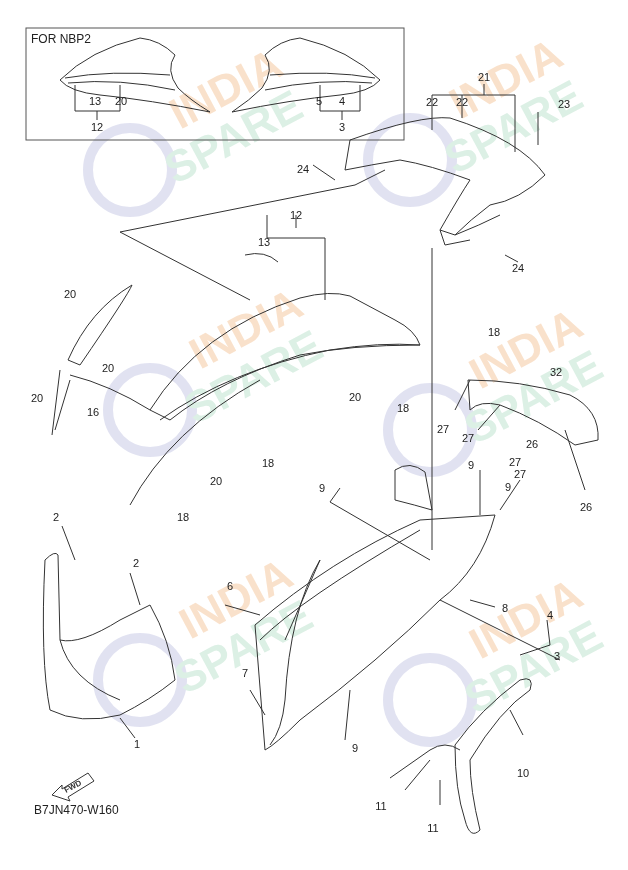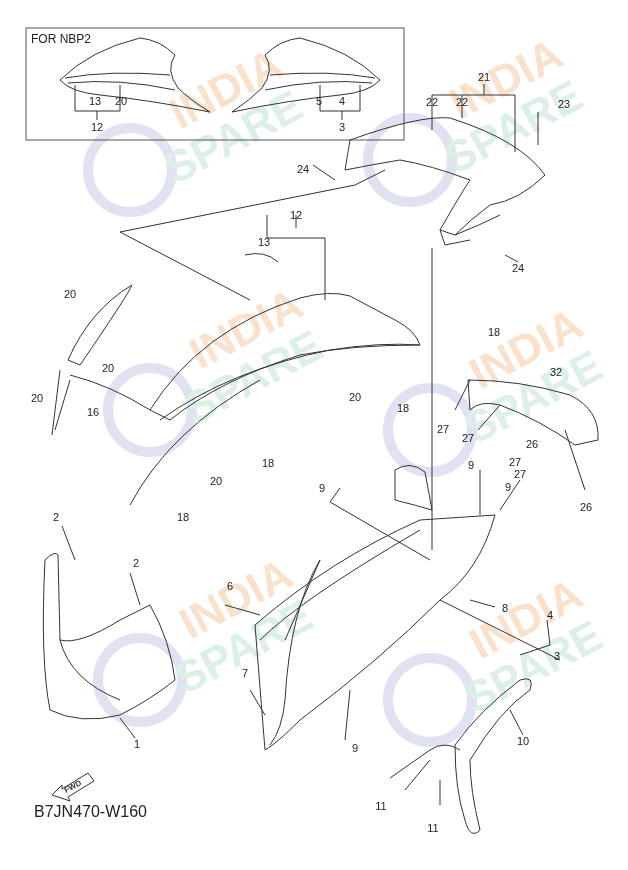--- a/index.html
+++ b/index.html
@@ -1,20 +1,20 @@
 <!DOCTYPE html>
 <html><head>
 <meta charset="utf-8">
 <style>
   html,body{margin:0;padding:0;background:#fff;}
   body{width:628px;height:870px;position:relative;overflow:hidden;font-family:"Liberation Sans",sans-serif;}
   #canvas{position:absolute;left:0;top:0;width:628px;height:870px;}
   .lbl{position:absolute;font-size:11px;color:#222;line-height:1;white-space:nowrap;transform:translate(-50%,-50%);}
   .inset-title{position:absolute;left:31px;top:32px;font-size:12px;color:#222;}
-  .code{position:absolute;left:34px;top:803px;font-size:16px;color:#222;}
+  .code{position:absolute;left:34px;top:803px;font-size:12px;color:#222;}
   .wm{position:absolute;pointer-events:none;}
   svg text{font-family:"Liberation Sans",sans-serif;}
 </style>
 </head>
 <body>
 
 <div id="canvas">
 
   <svg class="wm" width="628" height="870" style="left:0;top:0;">
     <g opacity="0.55">
@@ -158,17 +158,17 @@
   <div class="lbl" style="left:586px;top:507px;">26</div>
   <div class="lbl" style="left:322px;top:488px;">9</div>
   <div class="lbl" style="left:56px;top:517px;">2</div>
   <div class="lbl" style="left:136px;top:563px;">2</div>
   <div class="lbl" style="left:230px;top:586px;">6</div>
   <div class="lbl" style="left:505px;top:608px;">8</div>
   <div class="lbl" style="left:550px;top:615px;">4</div>
   <div class="lbl" style="left:557px;top:656px;">3</div>
   <div class="lbl" style="left:245px;top:673px;">7</div>
   <div class="lbl" style="left:355px;top:748px;">9</div>
-  <div class="lbl" style="left:523px;top:741px;">10</div>
+  <div class="lbl" style="left:523px;top:773px;">10</div>
   <div class="lbl" style="left:137px;top:744px;">1</div>
   <div class="lbl" style="left:381px;top:806px;">11</div>
   <div class="lbl" style="left:433px;top:828px;">11</div>
 </div>
 
 </body></html>

